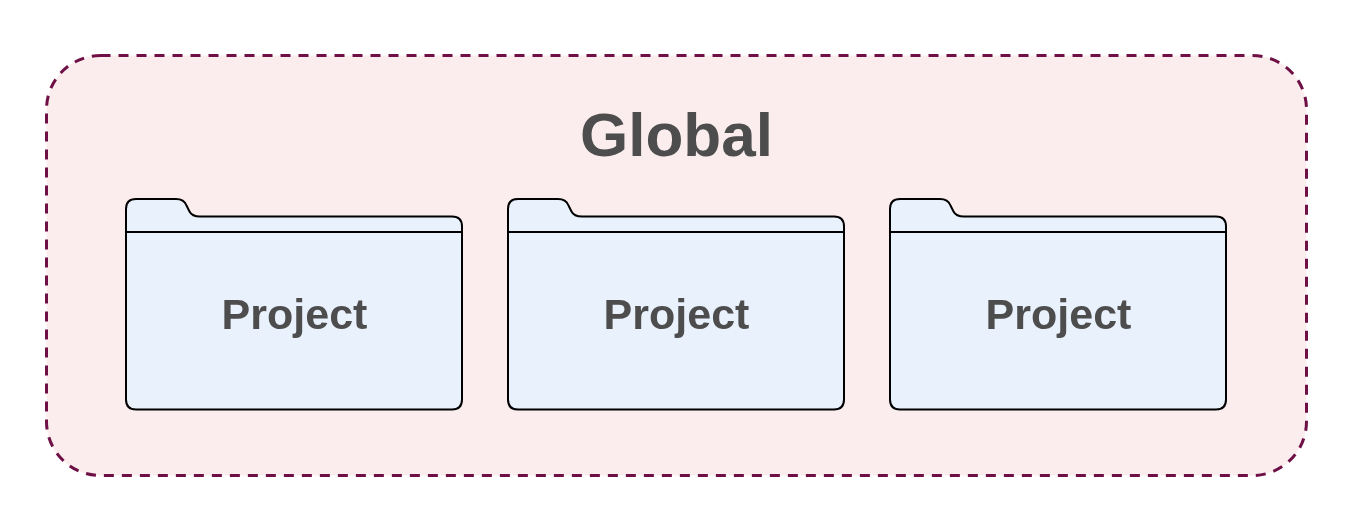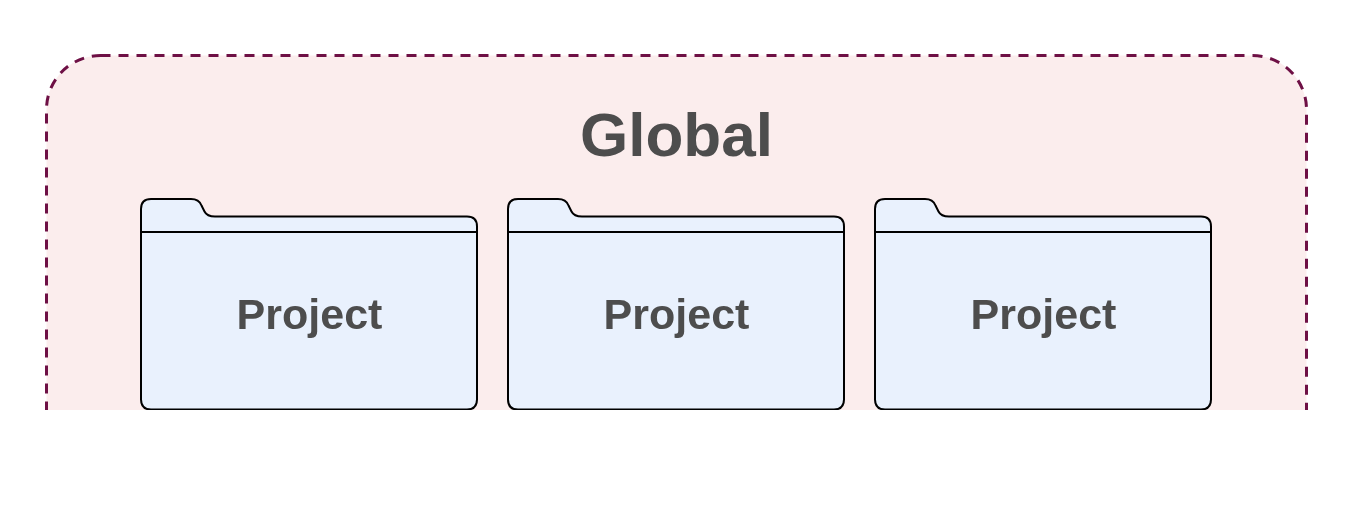--- a/index.html
+++ b/index.html
@@ -9,21 +9,21 @@
     --title-color: #4D4D4D;
     --folder-fill: #E9F1FD;
     --folder-stroke: #000000;
     --folder-label-color: #4D4D4D;
   }
   * { margin: 0; padding: 0; box-sizing: border-box; }
   html, body { background: var(--page-bg); }
   .canvas {
     position: relative;
     width: 1354px;
-    height: 410px;
+    height: 521px;
     background: var(--page-bg);
     overflow: hidden;
     font-family: "Liberation Sans", "DejaVu Sans", sans-serif;
     border-radius: 19px;
   }
   .global-container {
     position: absolute;
     left: 45px;
     top: 54px;
     width: 1263px;
@@ -46,21 +46,21 @@
     line-height: 1.05;
     color: var(--title-color);
   }
   .folders-row {
     position: absolute;
     top: 144px;
     left: 0;
     right: 0;
     display: flex;
     justify-content: center;
-    gap: 28px;
+    gap: 43px;
   }
   .folder {
     position: relative;
     width: 339px;
     height: 213px;
   }
   .folder .folder-svg {
     position: absolute;
     inset: 0;
     width: 100%;

